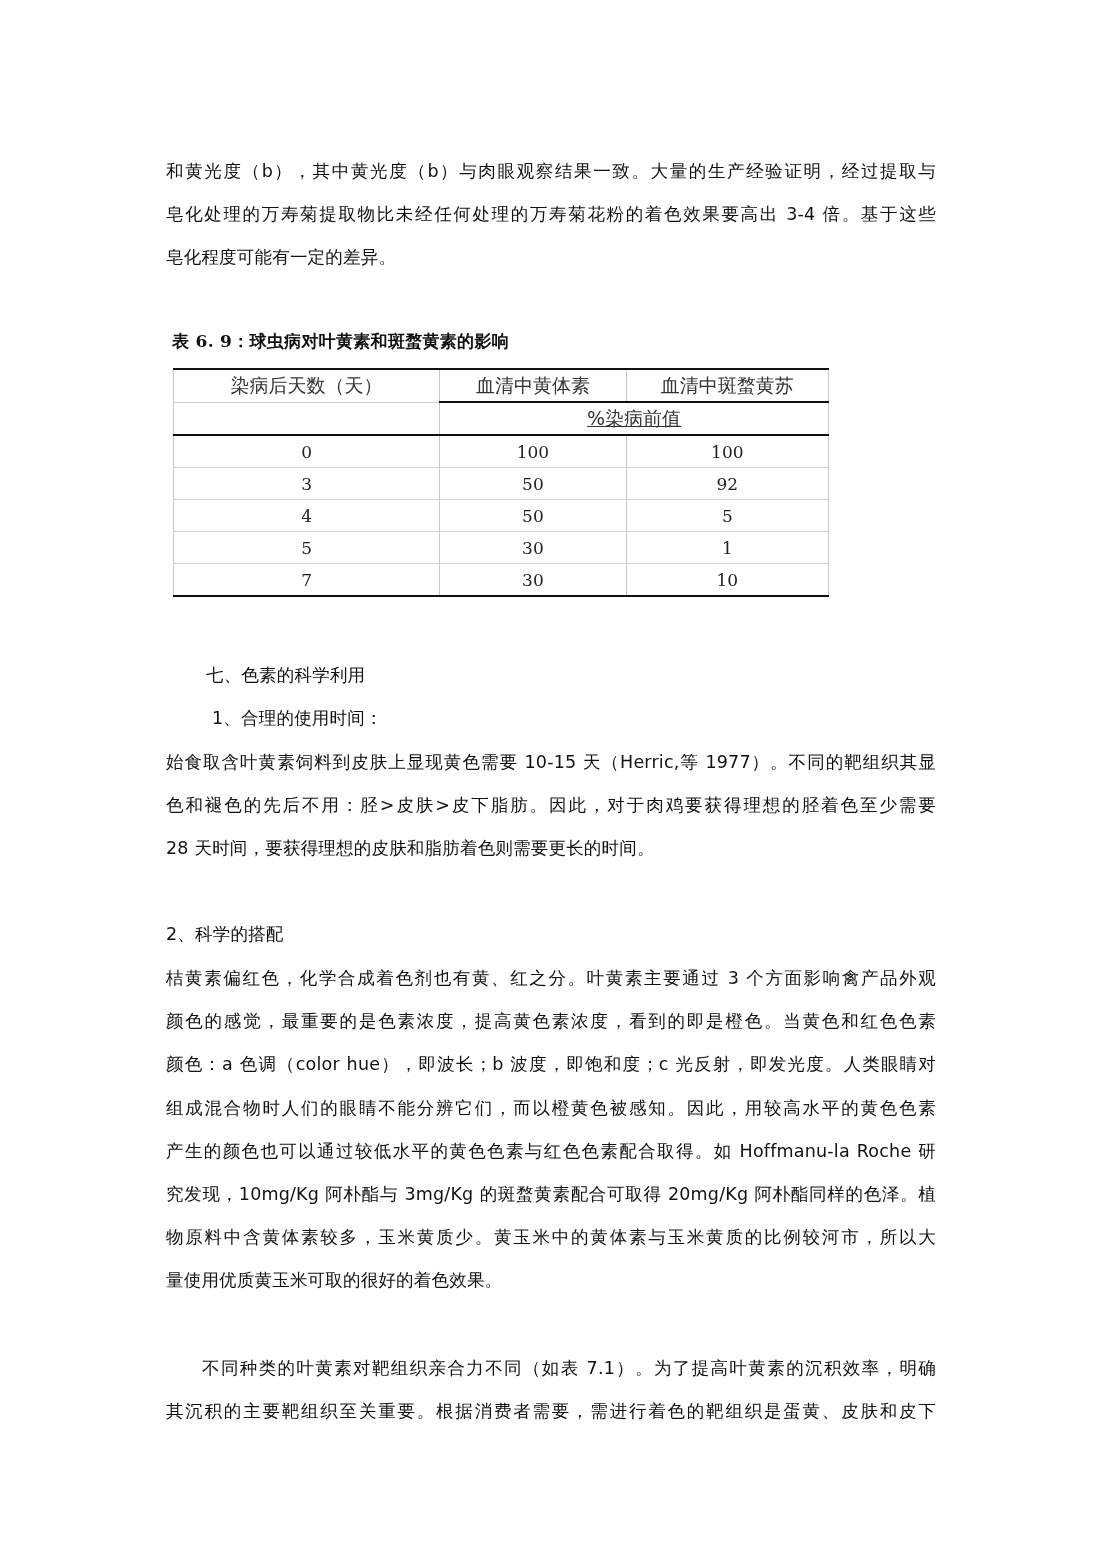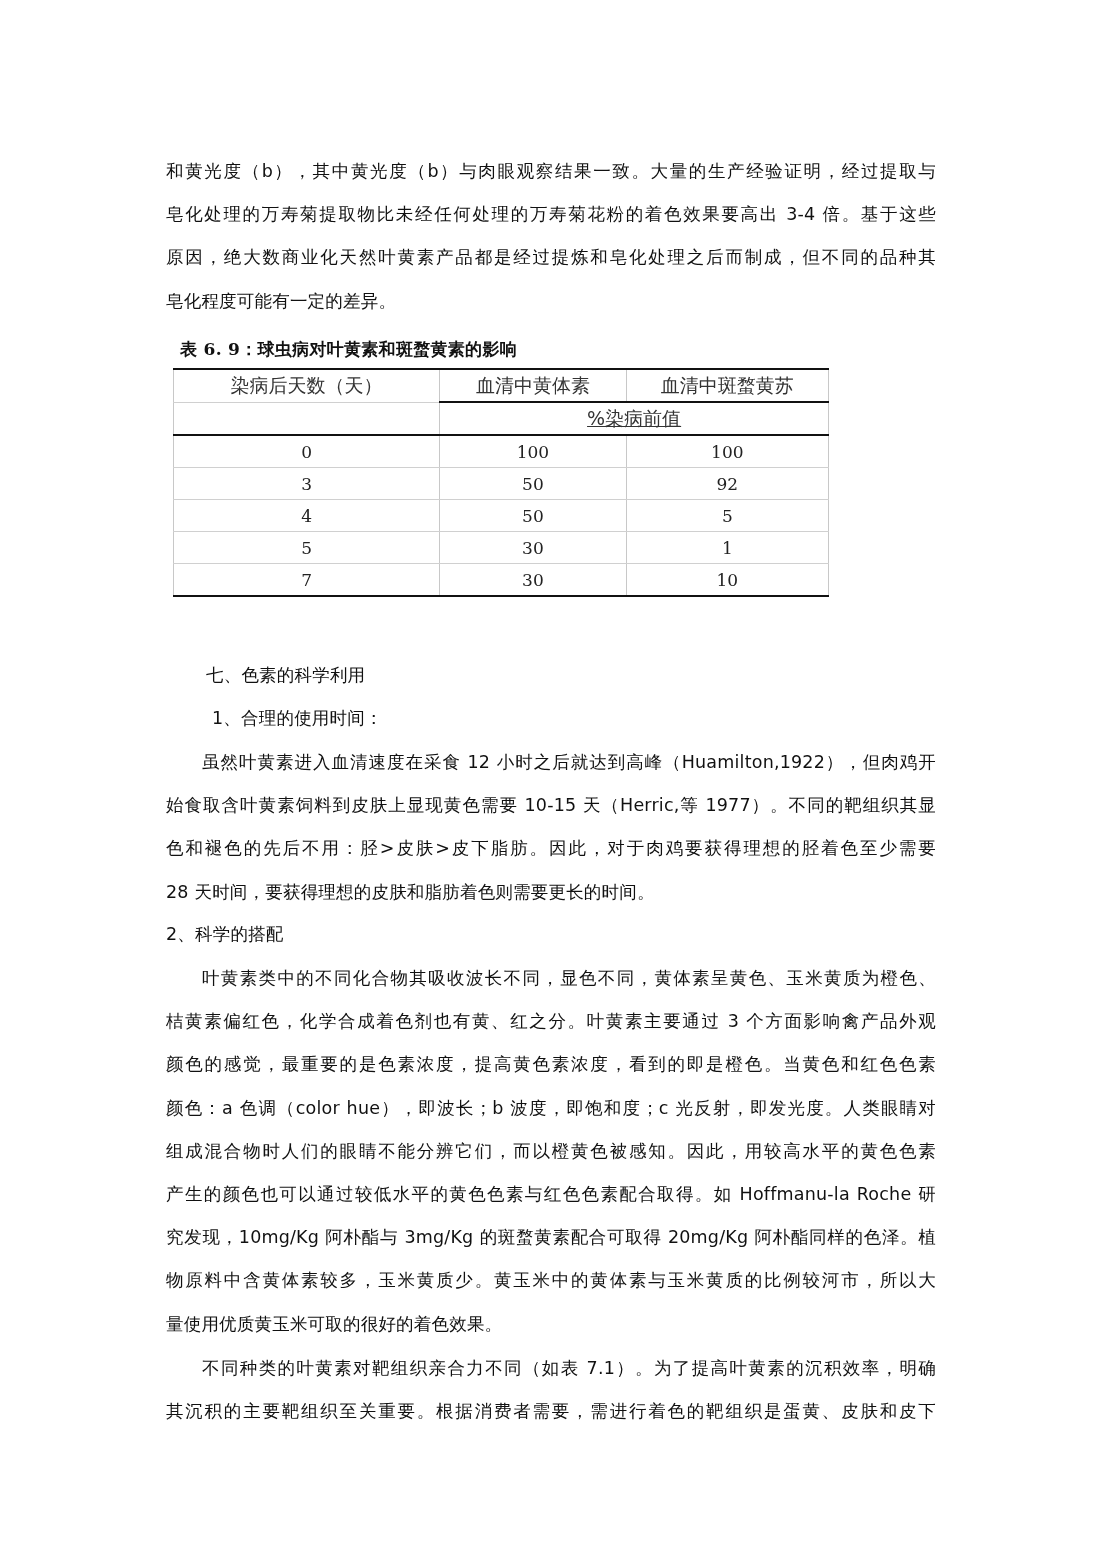--- a/index.html
+++ b/index.html
@@ -42,21 +42,21 @@
     }
     .indent { padding-left: 36px; }
     .caption {
       position: absolute;
       left: 172px;
       top: 314px;
       font-family: "DejaVu Serif", serif;
       font-weight: bold;
       font-size: 17px;
       letter-spacing: 0.3px;
-      margin: 8px;
+      margin: 0;
     }
     table.data {
       position: absolute;
       left: 173px;
       top: 352px;
       width: 656px;
       border-collapse: collapse;
       font-family: "DejaVu Serif", serif;
       font-size: 17px;
       color: #222;
@@ -85,21 +85,20 @@
     }
   </style>
 </head>
 <body>
 
 <div class="page">
 
   <div class="p" style="top:134px;">
     <span class="ln">和黄光度（b），其中黄光度（b）与肉眼观察结果一致。大量的生产经验证明，经过提取与</span>
     <span class="ln">皂化处理的万寿菊提取物比未经任何处理的万寿菊花粉的着色效果要高出 3-4 倍。基于这些</span>
-    <span class="ln">原因，绝大数商业化天然叶黄素产品都是经过提炼和皂化处理之后而制成，但不同的品种其</span>
     <span class="ln last">皂化程度可能有一定的差异。</span>
   </div>
 
   <p class="caption">表 6. 9：球虫病对叶黄素和斑蝥黄素的影响</p>
 
   <table class="data">
     <tbody>
         <tr class="hdr">
       <td class="c1 hdr-cell" style="border-bottom:1px solid #d0d0d0;">染病后天数（天）</td>
       <td class="c2 hdr-cell">血清中黄体素</td>
@@ -138,31 +137,29 @@
     </table>
 
   <div class="p" style="top:638px;margin-left:40px;">
     <span class="ln last">七、色素的科学利用</span>
   </div>
 
   <div class="p" style="top:681px;margin-left:46px;">
     <span class="ln last">1、合理的使用时间：</span>
   </div>
   <div class="p" style="top:725px;">
-    <span class="ln indent">虽然叶黄素进入血清速度在采食 12 小时之后就达到高峰（Huamilton,1922），但肉鸡开</span>
     <span class="ln">始食取含叶黄素饲料到皮肤上显现黄色需要 10-15 天（Herric,等 1977）。不同的靶组织其显</span>
     <span class="ln">色和褪色的先后不用：胫&gt;皮肤&gt;皮下脂肪。因此，对于肉鸡要获得理想的胫着色至少需要</span>
     <span class="ln last">28 天时间，要获得理想的皮肤和脂肪着色则需要更长的时间。</span>
   </div>
 
   <div class="p" style="top:897px;">
     <span class="ln last">2、科学的搭配</span>
   </div>
   <div class="p" style="top:941px;">
-    <span class="ln indent">叶黄素类中的不同化合物其吸收波长不同，显色不同，黄体素呈黄色、玉米黄质为橙色、</span>
     <span class="ln">桔黄素偏红色，化学合成着色剂也有黄、红之分。叶黄素主要通过 3 个方面影响禽产品外观</span>
     <span class="ln">颜色的感觉，最重要的是色素浓度，提高黄色素浓度，看到的即是橙色。当黄色和红色色素</span>
     <span class="ln">颜色：a 色调（color hue），即波长；b 波度，即饱和度；c 光反射，即发光度。人类眼睛对</span>
     <span class="ln">组成混合物时人们的眼睛不能分辨它们，而以橙黄色被感知。因此，用较高水平的黄色色素</span>
     <span class="ln">产生的颜色也可以通过较低水平的黄色色素与红色色素配合取得。如 Hoffmanu-la Roche 研</span>
     <span class="ln">究发现，10mg/Kg 阿朴酯与 3mg/Kg 的斑蝥黄素配合可取得 20mg/Kg 阿朴酯同样的色泽。植</span>
     <span class="ln">物原料中含黄体素较多，玉米黄质少。黄玉米中的黄体素与玉米黄质的比例较河市，所以大</span>
     <span class="ln last">量使用优质黄玉米可取的很好的着色效果。</span>
   </div>
   <div class="p" style="top:1331px;">

